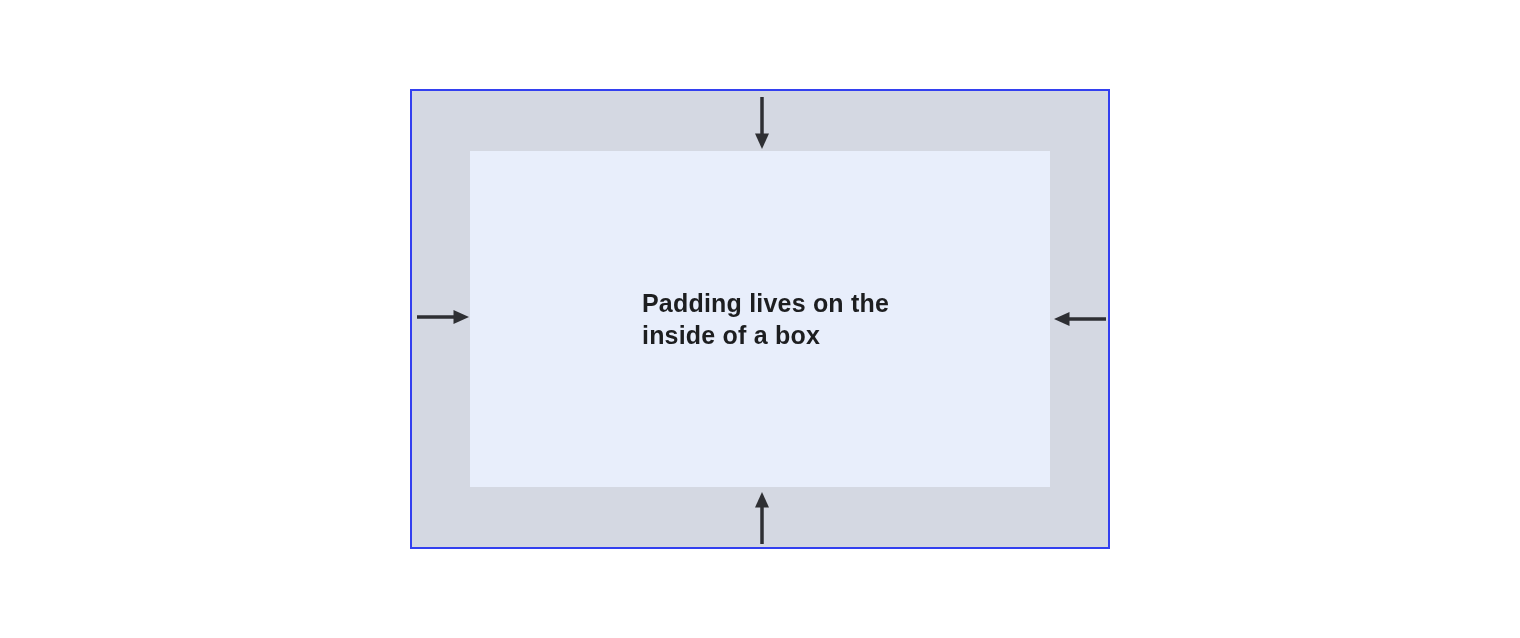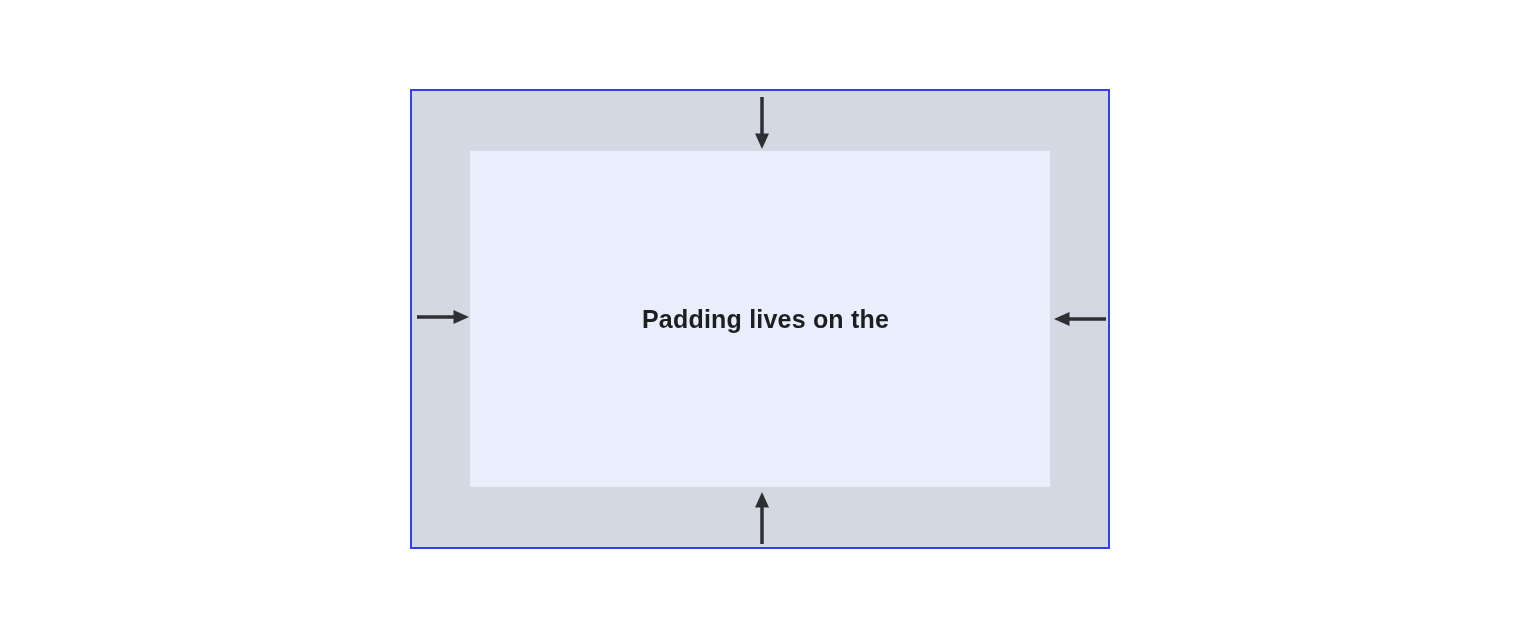--- a/index.html
+++ b/index.html
@@ -92,17 +92,18 @@
     <div class="arrow arrow-right">
       <svg viewBox="0 0 18 52" xmlns="http://www.w3.org/2000/svg">
         <line x1="9" y1="0" x2="9" y2="39" stroke="var(--arrow)" stroke-width="3.5"></line>
         <polygon points="9,52 2,36.5 16,36.5" fill="var(--arrow)"></polygon>
       </svg>
     </div>
 
     <div class="inner-box">
       <div class="label">
         <div>Padding lives on the</div>
+        <div>inside of a box</div>
       </div>
     </div>
 
   </div>
 </div>
 
 </body></html>

